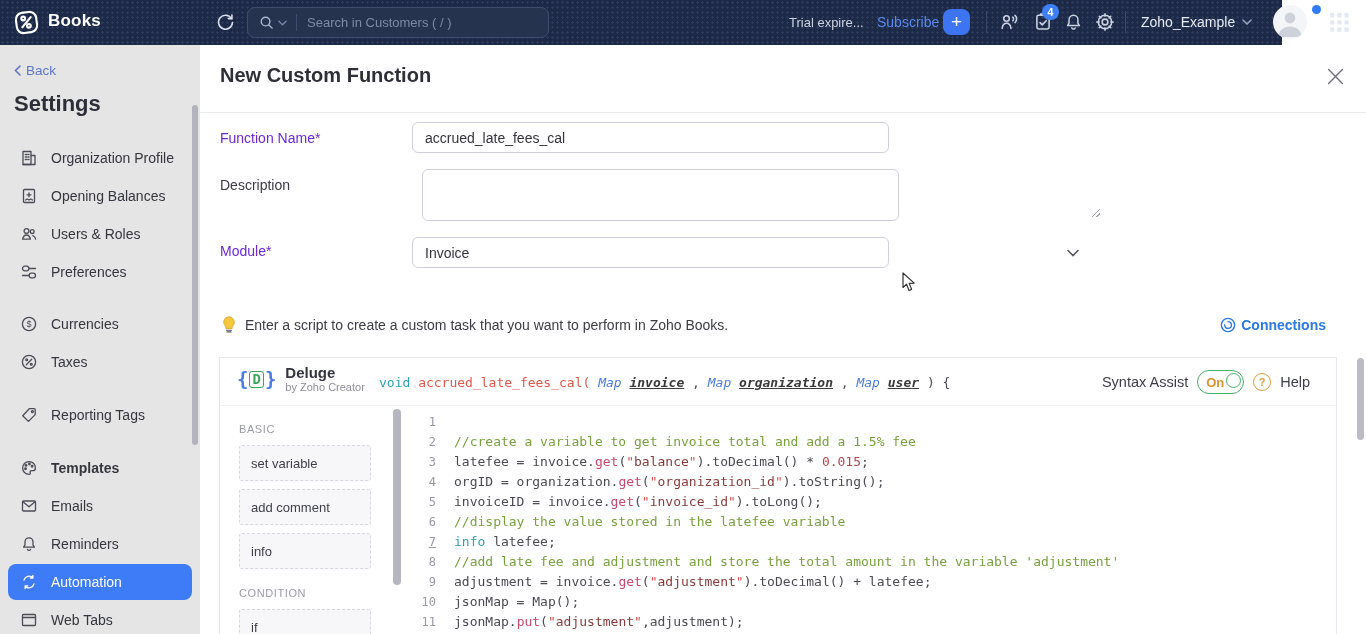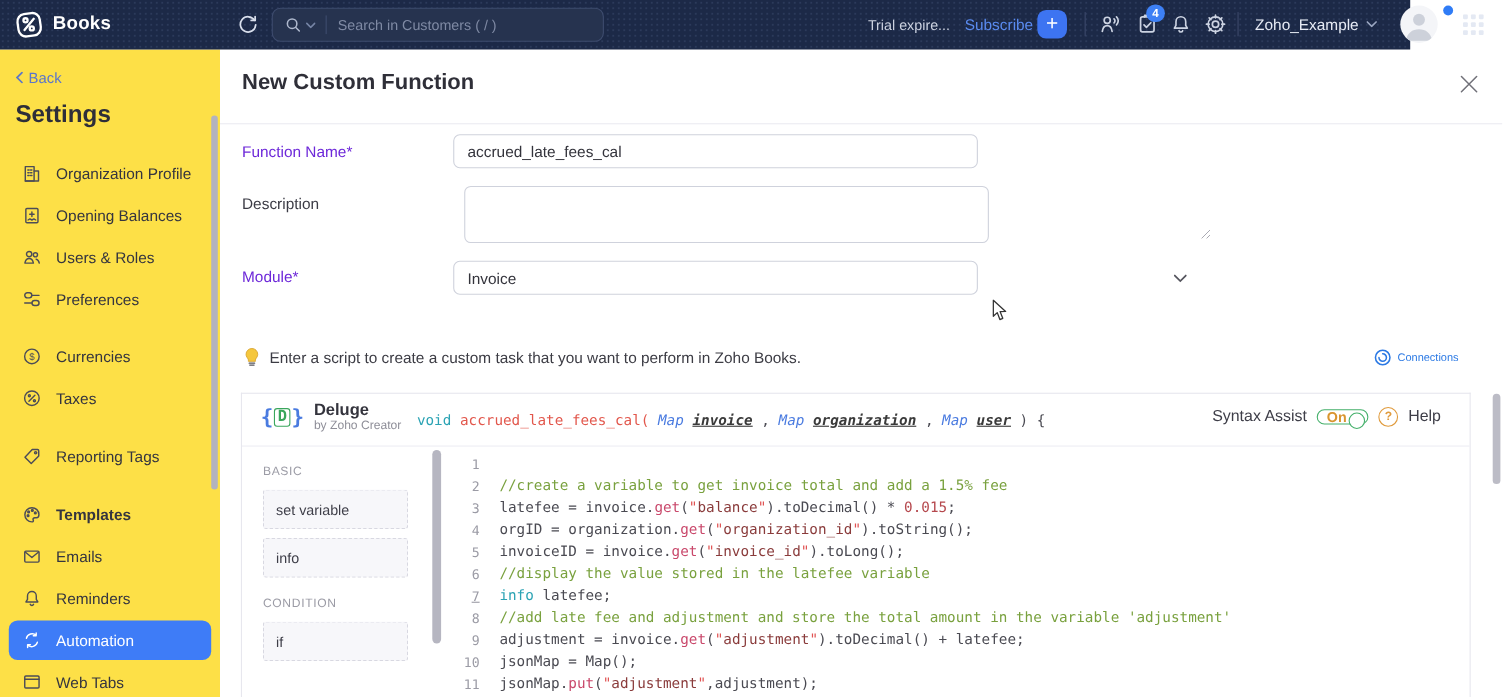--- a/index.html
+++ b/index.html
@@ -29,21 +29,21 @@
   .tb-ic { top:12px; color:#ccd3e2; cursor:pointer; }
   .tb-badge { left:1042px; top:4px; min-width:17px; height:16px; border-radius:9px; background:#3d80f5; color:#fff;
               font-size:10.5px; font-weight:700; display:flex; align-items:center; justify-content:center; padding:0 4px; }
   .tb-org { left:1141px; top:14px; font-size:14px; color:#e7ebf5; display:flex; align-items:center; gap:7px; cursor:pointer; }
   .tb-org svg { color:#9aa6c0; }
   .tb-avatar { left:1273px; top:5px; width:34px; height:34px; border-radius:50%; background:#f4f5f8; overflow:hidden; cursor:pointer; }
   .tb-dot { left:1312px; top:5px; width:9px; height:9px; border-radius:50%; background:#2f7cf6; }
   .tb-grid { left:1330px; top:13px; color:#e4e9f3; cursor:pointer; }
 
   
-  .sb { position:absolute; left:0; top:45px; width:200px; height:589px; background:#fde047; overflow:hidden; }
+  .sb { position:absolute; left:0; top:45px; width:200px; height:589px; background:#e5e5e5; overflow:hidden; }
   .sb-back { margin:18px 0 0 14px; color:#5b76ca; font-size:13.5px; display:flex; align-items:center; gap:5px; cursor:pointer; width:60px; }
   .sb-title { margin:13px 0 0 14px; font-size:22px; font-weight:600; color:#2e2e39; }
   .sb-items { margin-top:22px; }
   .sb-item { height:38px; margin:0 8px; padding-left:12px; display:flex; align-items:center; border-radius:8px;
              color:#35353f; font-size:14px; cursor:pointer; }
   .sb-item .sb-icon { width:18px; height:18px; margin-right:13px; color:#4c4c57; flex:none; }
   .sb-item.active { background:#3e7cf7; color:#fff; height:36px; margin-top:1px; margin-bottom:1px; }
   .sb-item.active .sb-icon { color:#fff; }
   .sb-thumb { position:absolute; right:2px; top:60px; width:6px; height:340px; background:#b3b3be; border-radius:3px; }
 
@@ -59,37 +59,37 @@
   .inp { height:31px; padding:0 12px; }
   .txa { height:52px; resize:none; padding:6px 12px; position:relative; }
   .rsz { position:absolute; left:891px; top:163px; width:9px; height:9px; pointer-events:none;
          background:repeating-linear-gradient(-45deg, transparent 0 2px, #a9aab3 2px 3px);
          clip-path:polygon(100% 0, 100% 100%, 0 100%); }
   .sel { height:31px; padding:0 12px; display:flex; align-items:center; cursor:pointer; }
   .sel-chev { position:absolute; left:867px; top:204px; color:#55555e; pointer-events:none; }
 
   .tip { position:absolute; left:22px; top:271px; display:flex; align-items:center; gap:9px; }
   .tip-text { font-size:14px; color:#3c3c44; }
-  .connections { position:absolute; right:40px; top:272px; color:#2b79e4; font-size:10px; display:flex;
-                 align-items:center; gap:5px; cursor:pointer; }
+  .connections { position:absolute; right:40px; top:272px; color:#2b79e4; font-size:14px; display:flex;
+                 align-items:center; gap:5px; cursor:pointer;font-weight:bold; }
 
   
   .ed { position:absolute; left:19px; top:312px; width:1118px; height:340px; border:1px solid #e7e7ee;
         border-bottom:none; background:#fff; }
   .ed-hd { position:relative; height:48px; border-bottom:1px solid #ededf3; }
   .brand { position:absolute; left:17px; top:7px; display:flex; align-items:center; }
   .dlogo { margin-right:9px; font-family:"DejaVu Sans Mono",monospace; font-weight:700; display:flex; align-items:center; }
   .dlogo .db { color:#4a7be0; font-size:19px; }
   .dlogo .dd { color:#3aa65c; font-size:14px; border:1.6px solid #3aa65c; border-radius:3px; padding:0 2px; margin:0 1px; line-height:15px; }
   .bname { font-size:15px; font-weight:700; color:#34343d; line-height:16px; }
   .bby { font-size:11px; color:#8e8e98; }
   .signature { position:absolute; left:159px; top:17px; font-family:"DejaVu Sans Mono",monospace; font-size:13px; white-space:pre;text-align:center; }
   .ed-tools { position:absolute; right:26px; top:12px; display:flex; align-items:center; gap:9px; }
   .sa-label, .help-label { font-size:14.5px; color:#3e3e48; }
-  .toggle { width:47px; height:14px; border:1.5px solid #45b06b; border-radius:12px; background:#fff;
+  .toggle { width:47px; height:24px; border:1.5px solid #45b06b; border-radius:12px; background:#fff;
             position:relative; display:flex; align-items:center; cursor:pointer; }
   .toggle .on { margin-left:8px; font-size:13px; font-weight:700; color:#d9952f; }
   .toggle .knob { position:absolute; right:2px; top:2px; width:15px; height:15px; border:1.5px solid #45b06b;
                   border-radius:50%; background:#fff; }
   .help-q { width:18px; height:18px; border:1.5px solid #e09b3d; border-radius:50%; color:#e09b3d; font-size:11px;
             font-weight:700; display:flex; align-items:center; justify-content:center; cursor:pointer; }
   .ed-bd { position:absolute; left:0; top:49px; right:0; bottom:0; display:flex; overflow:hidden; }
   .palette { width:170px; padding:16px 0 0 19px; flex:none; }
   .pg-title { font-size:11px; color:#9c9ca6; letter-spacing:.6px; margin-bottom:10px; }
   .pg + .pg { margin-top:18px; }
@@ -409,20 +409,21 @@
         </span>
         <span class="help-q">?</span>
         <span class="help-label">Help</span>
       </div>
     </div>
     <div class="ed-bd">
       <div class="palette">
           <div class="pg">
             <div class="pg-title">BASIC</div>
             <div class="pbtn">set variable</div>
+            <div class="pbtn">add comment</div>
             <div class="pbtn">info</div>
           </div>
           <div class="pg">
             <div class="pg-title">CONDITION</div>
             <div class="pbtn">if</div>
           </div>
         </div>
       <div class="ed-scroll">
           <div class="ed-thumb"></div>
         </div>

